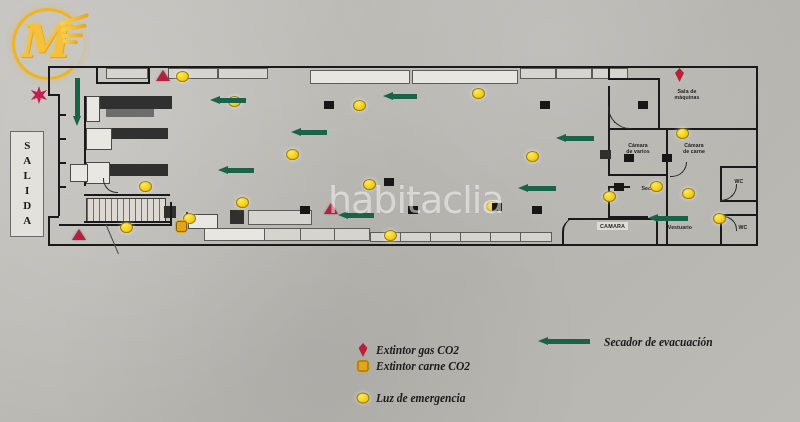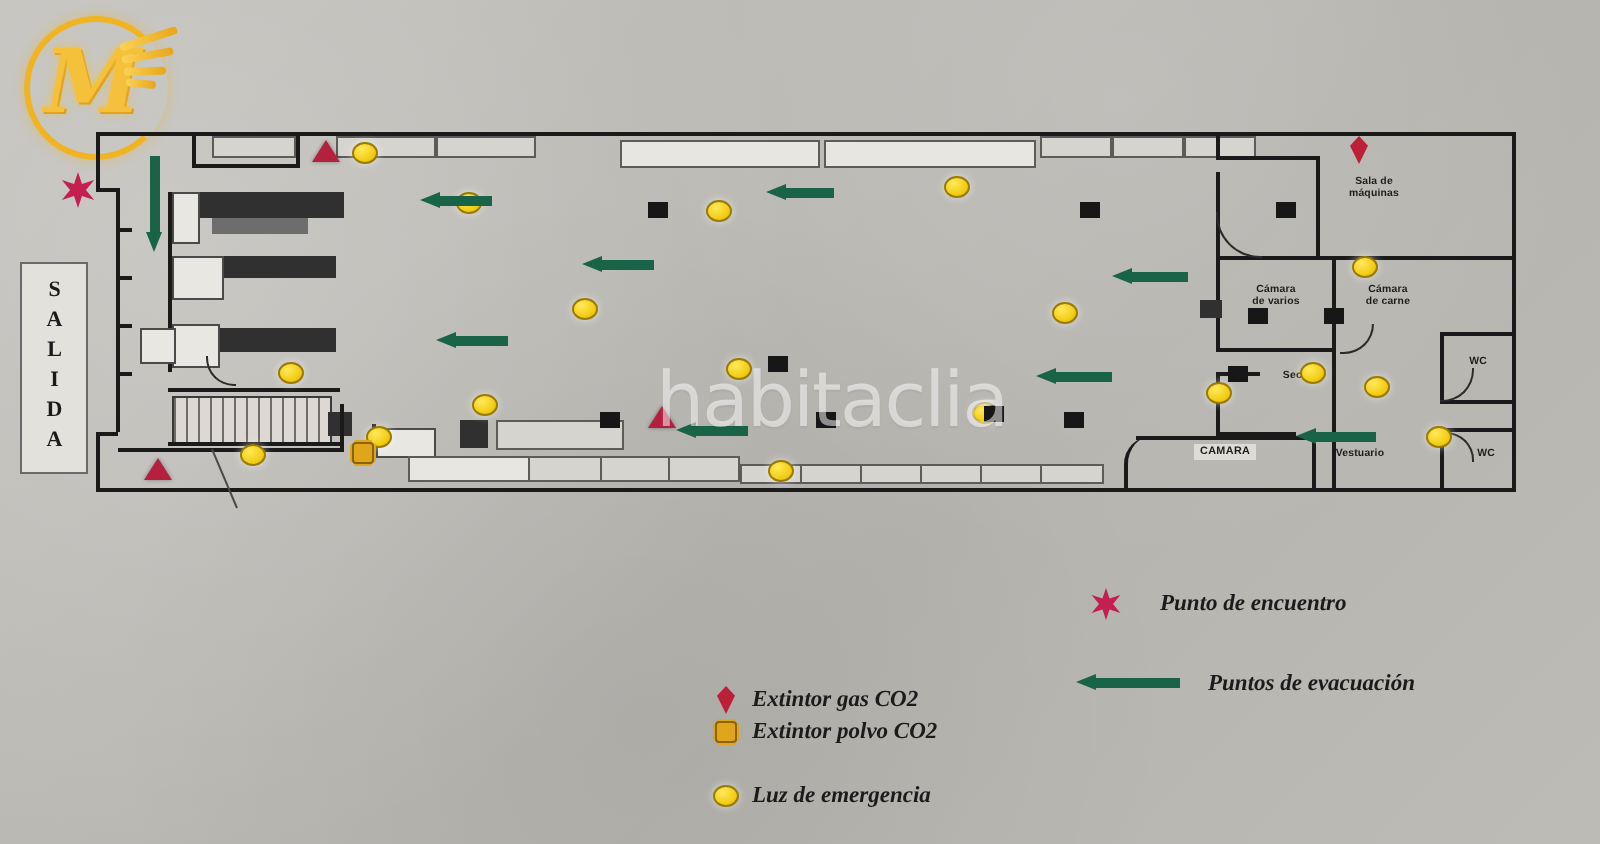--- a/index.html
+++ b/index.html
@@ -457,42 +457,36 @@
       <span class="lg-sym">
           <i class="ico co2"></i>
         </span>
       <span class="lg-txt">Extintor gas CO2</span>
     </div>
 
     <div class="lg-row" style="left:20px;top:68px;">
       <span class="lg-sym">
           <i class="ico auto"></i>
         </span>
-      <span class="lg-txt">Extintor polvo CO2</span>
+      <span class="lg-txt">Extintor carne CO2</span>
     </div>
 
     <div class="lg-row" style="left:20px;top:100px;">
       <span class="lg-sym">
           <i class="ico luz"></i>
         </span>
       <span class="lg-txt">Luz de emergencia</span>
     </div>
 
-    <div class="lg-row" style="left:210px;top:4px;">
-      <span class="lg-sym">
-          <i class="ico star" style="width:16px;height:16px"></i>
-        </span>
-      <span class="lg-txt" style="margin-left:14px">Punto de encuentro</span>
-    </div>
 
     <div class="lg-row" style="left:206px;top:44px;">
       <span class="lg-sym" style="width:60px;flex:0 0 60px;">
         <span class="arrow" style="left:2px;top:5px;width:52px;">
           <span class="head"></span>
             <span class="shaft"></span>
         </span>
       </span>
-      <span class="lg-txt" style="margin-left:8px">Puntos de evacuación</span>
+      <span class="lg-txt" style="margin-left:8px">Secador de evacuación</span>
     </div>
 
   </div>
 
 </div>
 
 </body></html>

